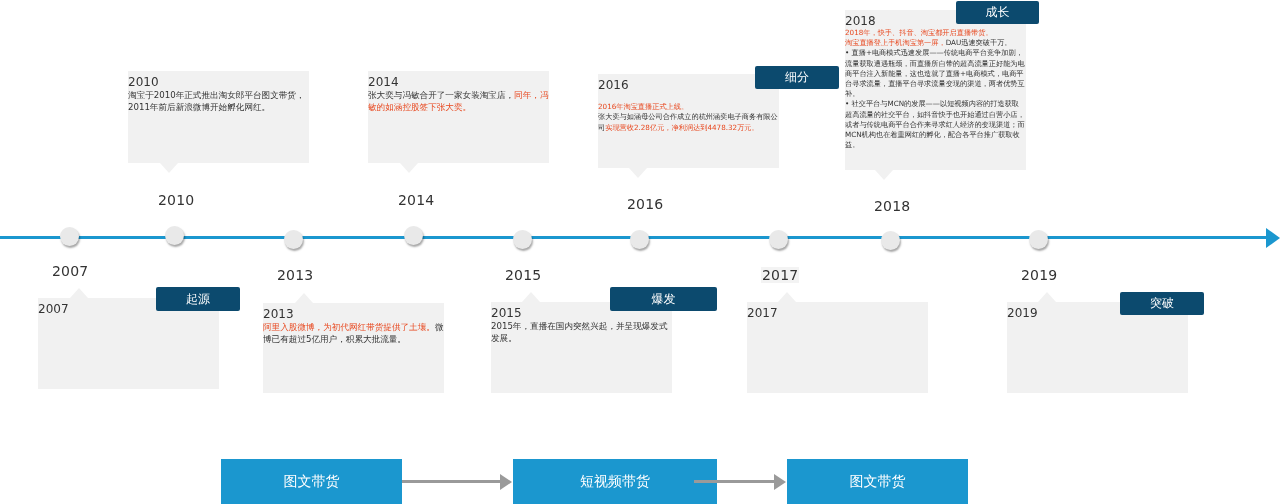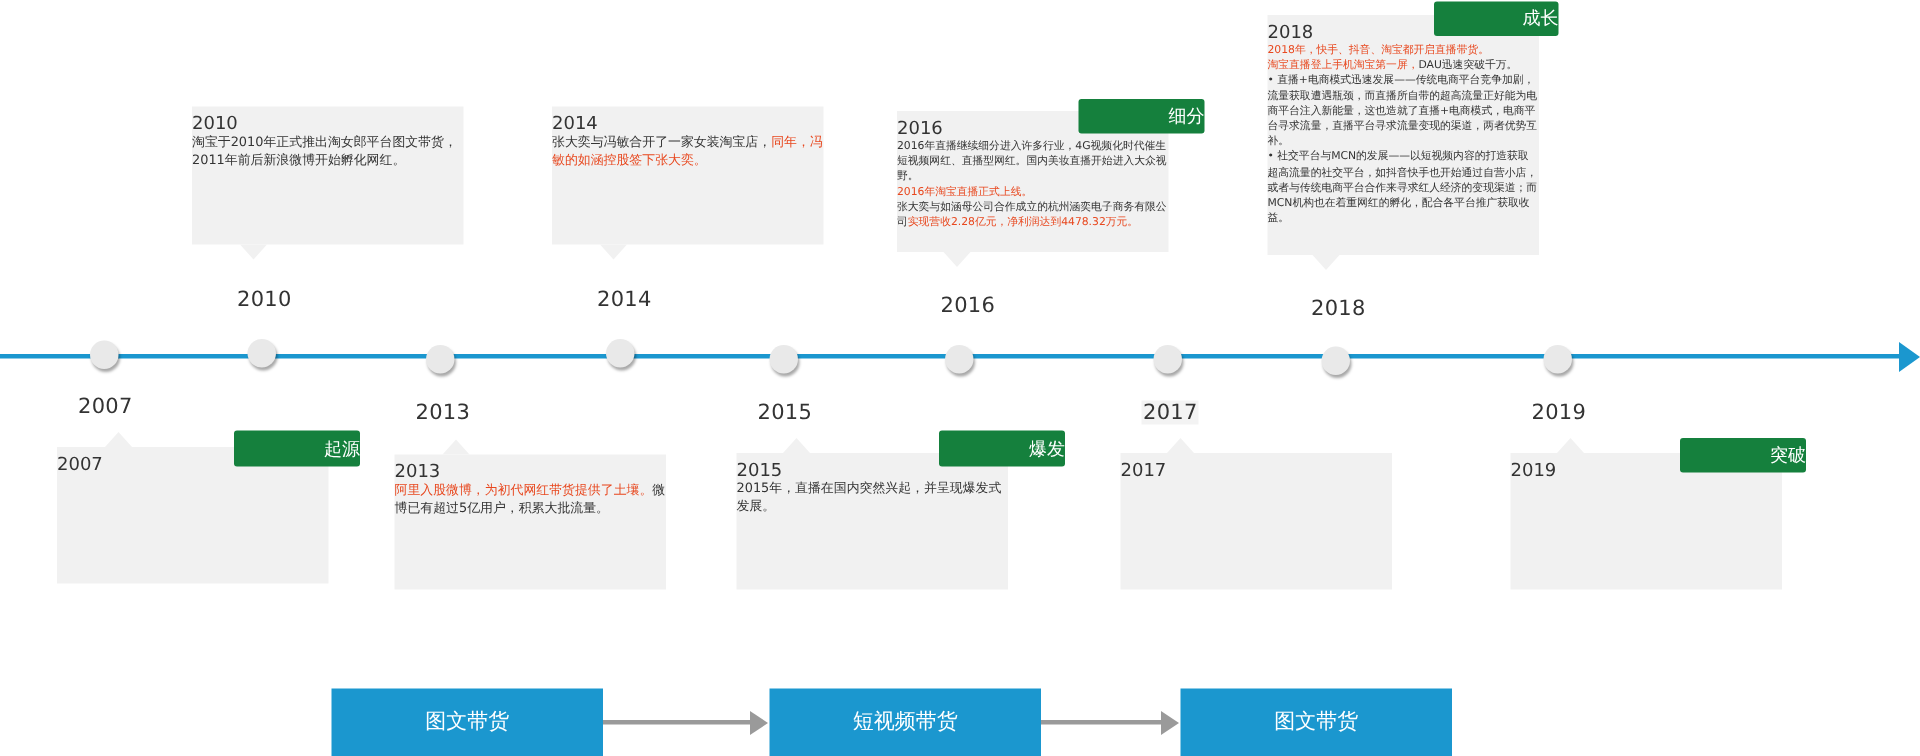--- a/index.html
+++ b/index.html
@@ -37,22 +37,22 @@
     position:absolute; width:0; height:0;
     border-left:9px solid transparent; border-right:9px solid transparent;
     border-top:10px solid #f1f1f1;
   }
   .ptr-up {
     position:absolute; width:0; height:0;
     border-left:9px solid transparent; border-right:9px solid transparent;
     border-bottom:10px solid #f1f1f1;
   }
   .tag {
-    position:absolute; background:#15803d; color:#fff; font-size:12px;
-    text-align:right; border-radius:2px;
+    position:absolute; background:#0c4a6e; color:#fff; font-size:12px;
+    text-align:center; border-radius:2px;
   }
   .stage {
     position:absolute; top:459px; height:45px; background:#1b97cf;
     color:#fff; font-size:14px; text-align:center; line-height:45px;
   }
   .flow-line {
     position:absolute; height:3px; background:#9a9a9a; top:480px;
   }
   .flow-head {
     position:absolute; width:0; height:0; top:474px;
@@ -94,27 +94,27 @@
 
 <div class="card" style="left:368px;top:71px;width:181px;height:92px">
   <div class="ctitle">2014</div>
   <div class="cbody"><span>张大奕与冯敏合开了一家女装淘宝店，</span><span class="red">同年，冯敏的如涵控股签下张大奕。</span></div>
 </div>
 <div class="ptr-down" style="left:400px;top:163px"></div>
 
 <div class="card small" style="left:598px;top:74px;width:181px;height:94px">
   <div class="ctitle">2016</div>
   <div class="cbody">
-    <span>2016年直播继续细分进入许多行业，4G视频化时代催生短视频网红、直播型网红。国内美妆直播开始进入大众视野。</span><br>
+    <br>
     <span class="red">2016年淘宝直播正式上线。</span><br>
     <span>张大奕与如涵母公司合作成立的杭州涵奕电子商务有限公司</span><span class="red">实现营收2.28亿元，净利润达到4478.32万元。</span>
   </div>
 </div>
 <div class="ptr-down" style="left:629px;top:168px"></div>
-<div class="tag" style="left:719px;top:66px;width:84px;height:23px;line-height:23px">细分</div>
+<div class="tag" style="left:755px;top:66px;width:84px;height:23px;line-height:23px">细分</div>
 
 <div class="card small" style="left:845px;top:10px;width:181px;height:160px">
   <div class="ctitle">2018</div>
   <div class="cbody">
     <span class="red">2018年，快手、抖音、淘宝都开启直播带货。</span><br>
     <span class="red">淘宝直播登上手机淘宝第一屏，</span><span>DAU迅速突破千万。</span><br>
     <span>• 直播+电商模式迅速发展——传统电商平台竞争加剧，流量获取遭遇瓶颈，而直播所自带的超高流量正好能为电商平台注入新能量，这也造就了直播+电商模式，电商平台寻求流量，直播平台寻求流量变现的渠道，两者优势互补。</span><br>
     <span>• 社交平台与MCN的发展——以短视频内容的打造获取超高流量的社交平台，如抖音快手也开始通过自营小店，或者与传统电商平台合作来寻求红人经济的变现渠道；而MCN机构也在着重网红的孵化，配合各平台推广获取收益。</span>
   </div>
 </div>
@@ -131,34 +131,34 @@
 <div class="card" style="left:263px;top:303px;width:181px;height:90px">
   <div class="ctitle">2013</div>
   <div class="cbody"><span class="red">阿里入股微博，为初代网红带货提供了土壤。</span><span>微博已有超过5亿用户，积累大批流量。</span></div>
 </div>
 
 <div class="ptr-up" style="left:522px;top:292px"></div>
 <div class="card" style="left:491px;top:302px;width:181px;height:91px">
   <div class="ctitle">2015</div>
   <div class="cbody">2015年，直播在国内突然兴起，并呈现爆发式发展。</div>
 </div>
-<div class="tag" style="left:626px;top:287px;width:84px;height:24px;line-height:24px">爆发</div>
+<div class="tag" style="left:610px;top:287px;width:107px;height:24px;line-height:24px">爆发</div>
 
 <div class="ptr-up" style="left:778px;top:292px"></div>
 <div class="card" style="left:747px;top:302px;width:181px;height:91px">
   <div class="ctitle">2017</div>
 </div>
 
 <div class="ptr-up" style="left:1038px;top:292px"></div>
 <div class="card" style="left:1007px;top:302px;width:181px;height:91px">
   <div class="ctitle">2019</div>
 </div>
 <div class="tag" style="left:1120px;top:292px;width:84px;height:23px;line-height:23px">突破</div>
 
 <div class="stage" style="left:221px;width:181px">图文带货</div>
 <div class="flow-line" style="left:402px;width:99px"></div>
 <div class="flow-head" style="left:500px"></div>
 
-<div class="stage" style="left:513px;width:181px">短视频带货</div>
+<div class="stage" style="left:513px;width:204px">短视频带货</div>
 <div class="flow-line" style="left:694px;width:81px"></div>
 <div class="flow-head" style="left:774px"></div>
 
 <div class="stage" style="left:787px;width:181px">图文带货</div>
 
 </body></html>

